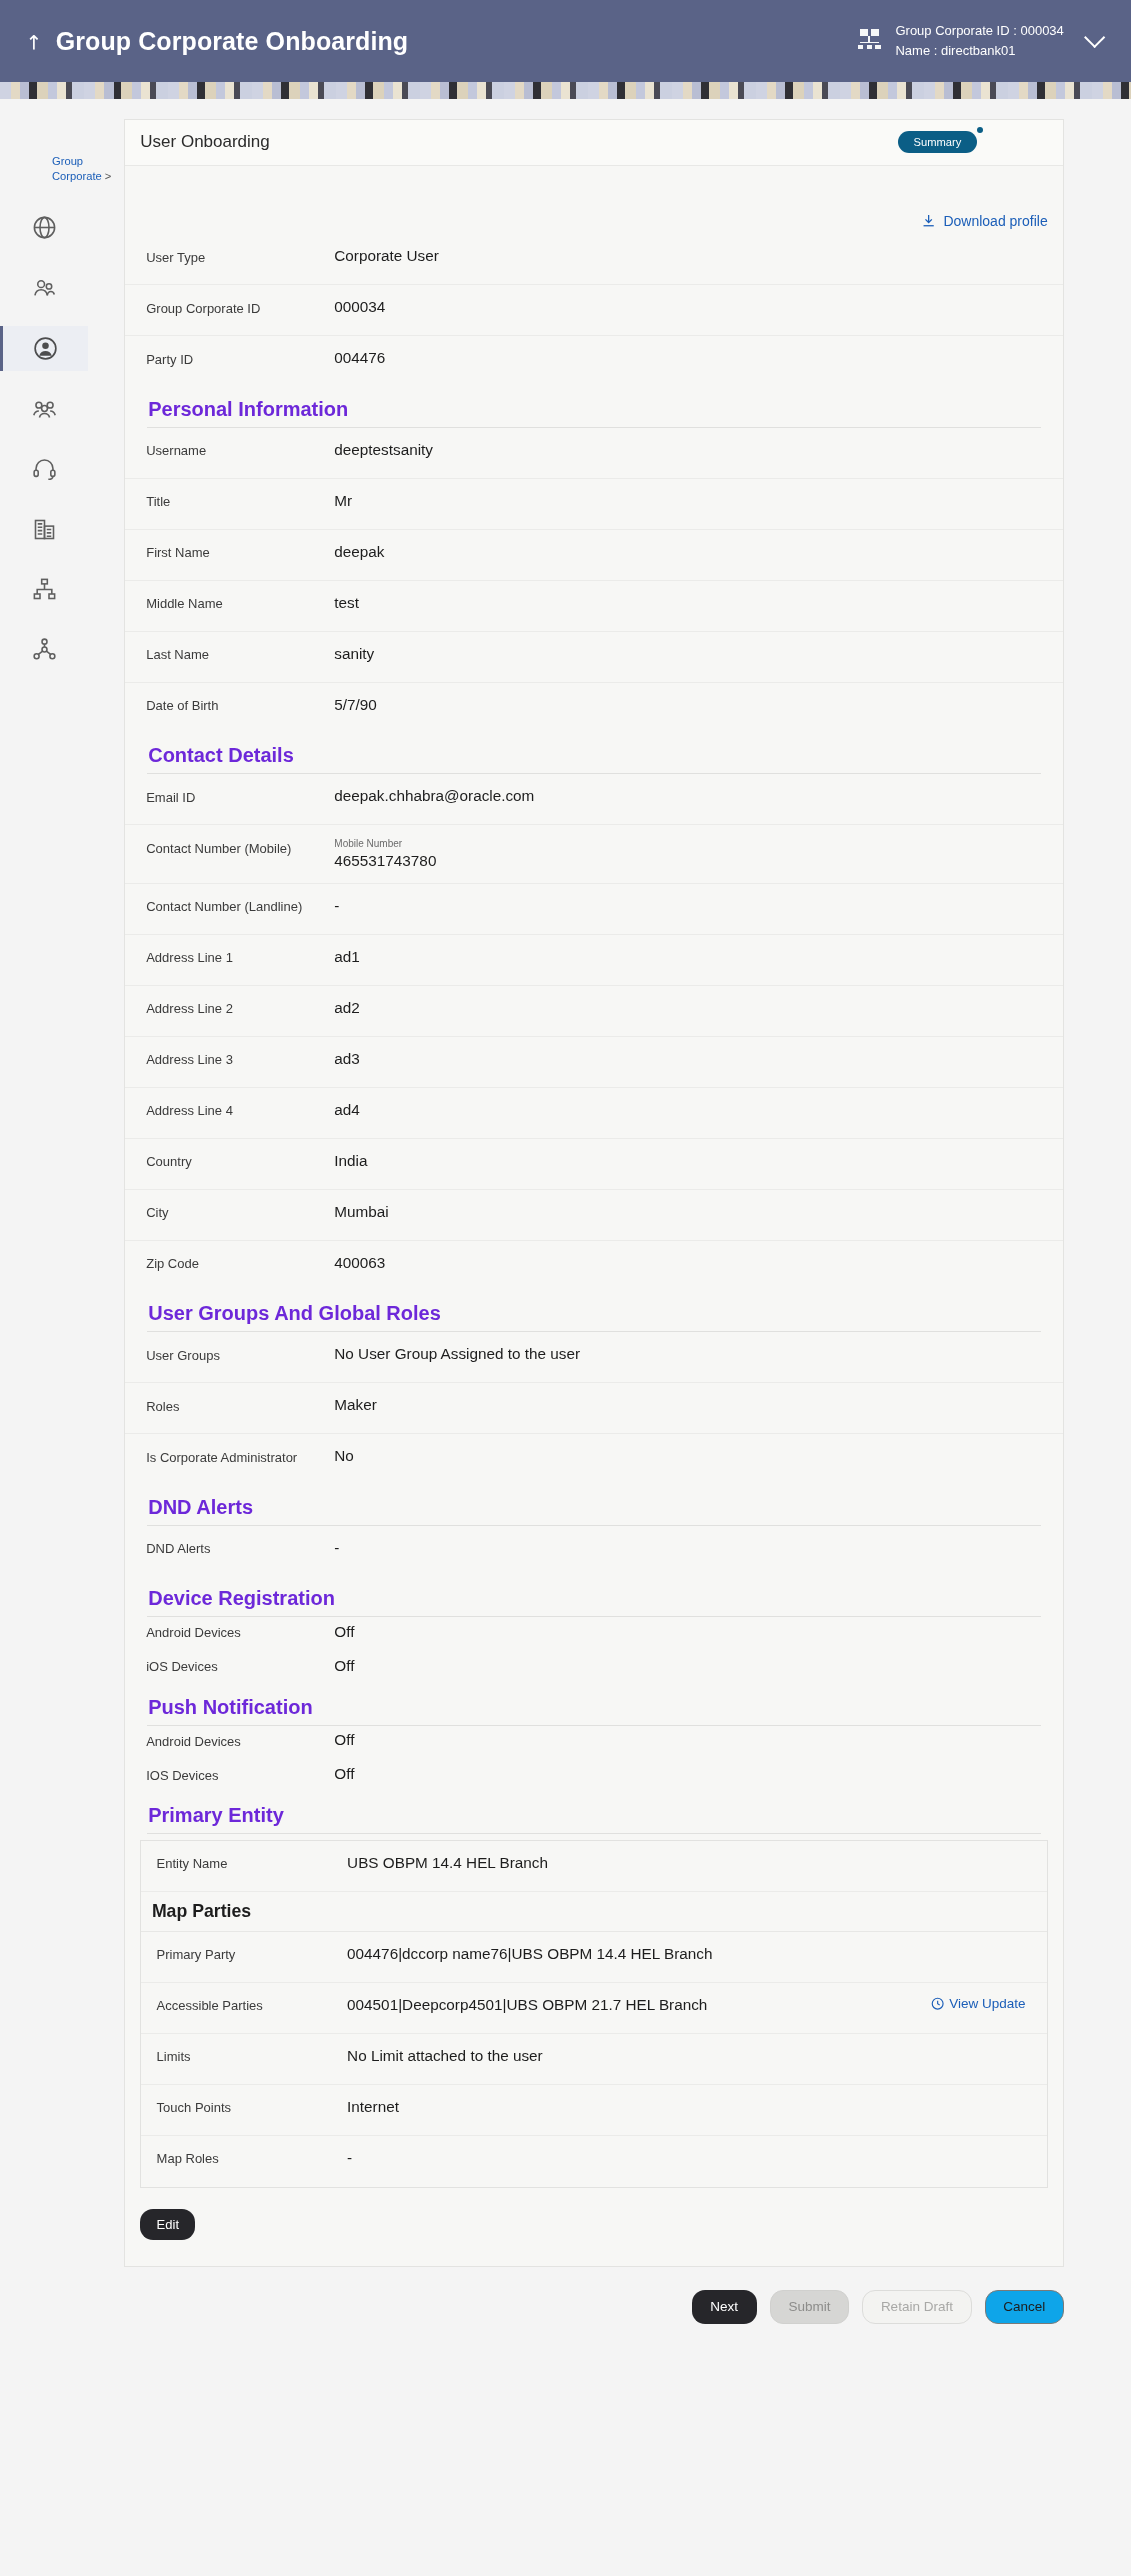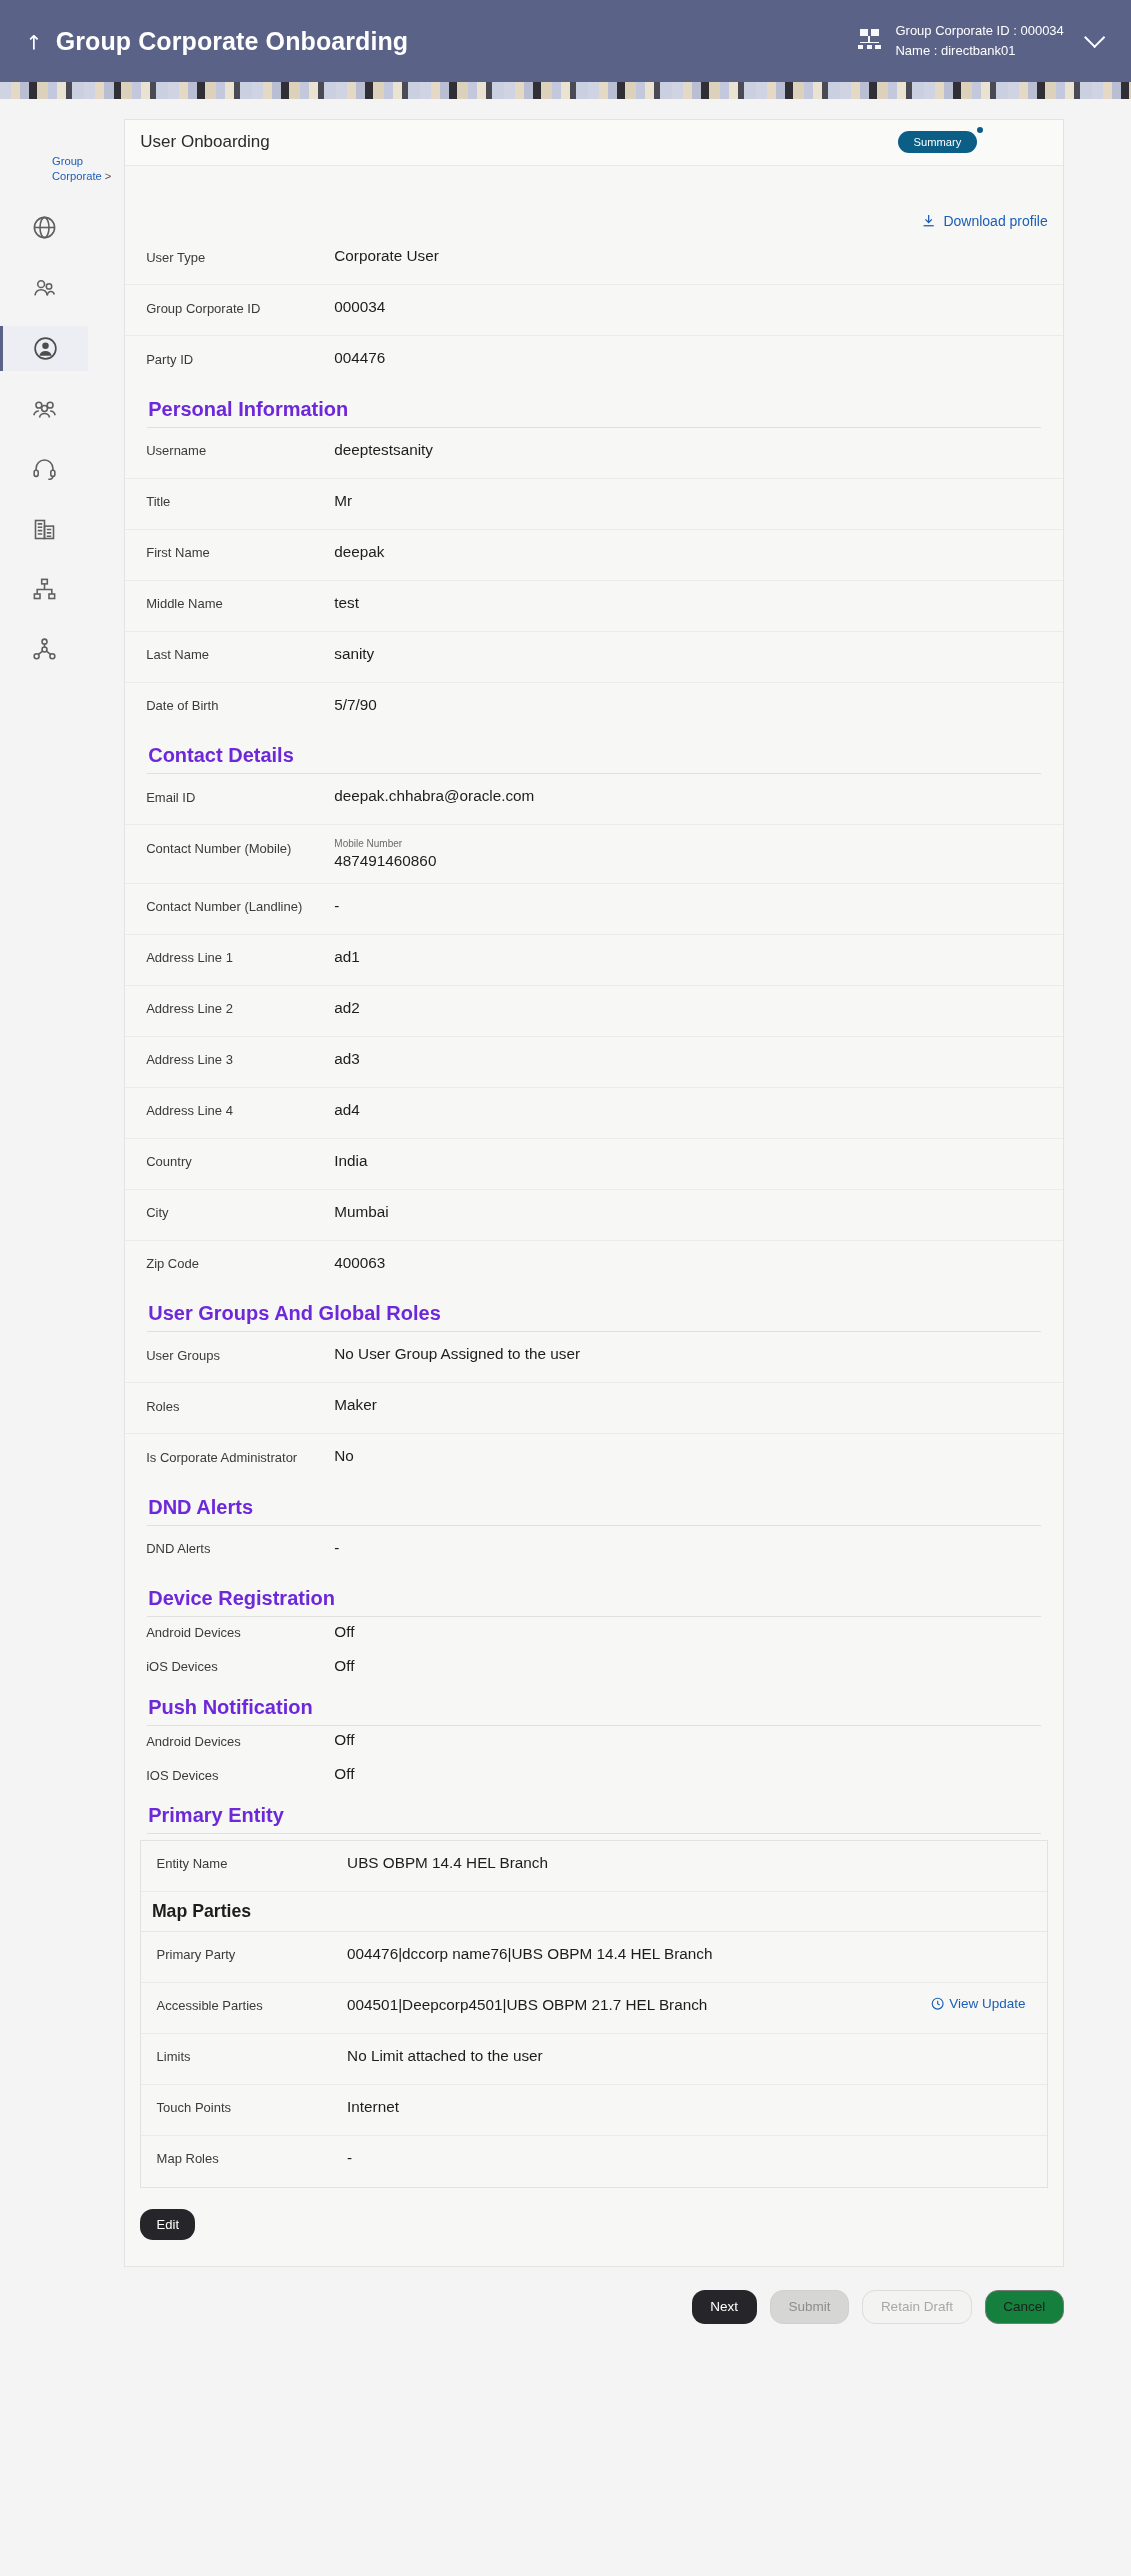--- a/index.html
+++ b/index.html
@@ -257,21 +257,21 @@
     border-radius: 13px;
     border: 0.6px solid transparent;
     padding: 8.2px 17.7px;
     cursor: pointer;
     font-family: "Liberation Sans", sans-serif;
   }
   .btn-dark { background: #26262a; color: #fff; }
   .btn-dark.small { padding: 7px 15.3px; font-size: 13px; }
   .btn-disabled { background: #d6d6d4; color: #8d8d8b; border-color: #d0d0ce; }
   .btn-ghost-disabled { background: #f3f3f1; color: #a8a8a6; border: 0.6px solid #dcdcda; }
-  .btn-outline { background: #15803d; color: #1d1d1d; border: 0.6px solid #7a7a78; }
+  .btn-outline { background: #0ea5e9; color: #1d1d1d; border: 0.6px solid #7a7a78; }
 
   .footer-actions {
     display: flex;
     justify-content: flex-end;
     gap: 13px;
     padding: 23.6px 0 35px 0;
     width: 940px;
   }
 </style>
 </head>
@@ -465,21 +465,21 @@
 
       <div class="section-title">Contact Details</div>
       <div class="field">
         <div class="lbl">Email ID</div>
         <div class="val">deepak.chhabra@oracle.com</div>
       </div>
       <div class="field">
         <div class="lbl">Contact Number (Mobile)</div>
         <div class="val">
           <span class="sub">Mobile Number</span>
-          <span>487491460860</span>
+          <span>465531743780</span>
         </div>
       </div>
       <div class="field">
         <div class="lbl">Contact Number (Landline)</div>
         <div class="val">-</div>
       </div>
       <div class="field">
         <div class="lbl">Address Line 1</div>
         <div class="val">ad1</div>
       </div>

